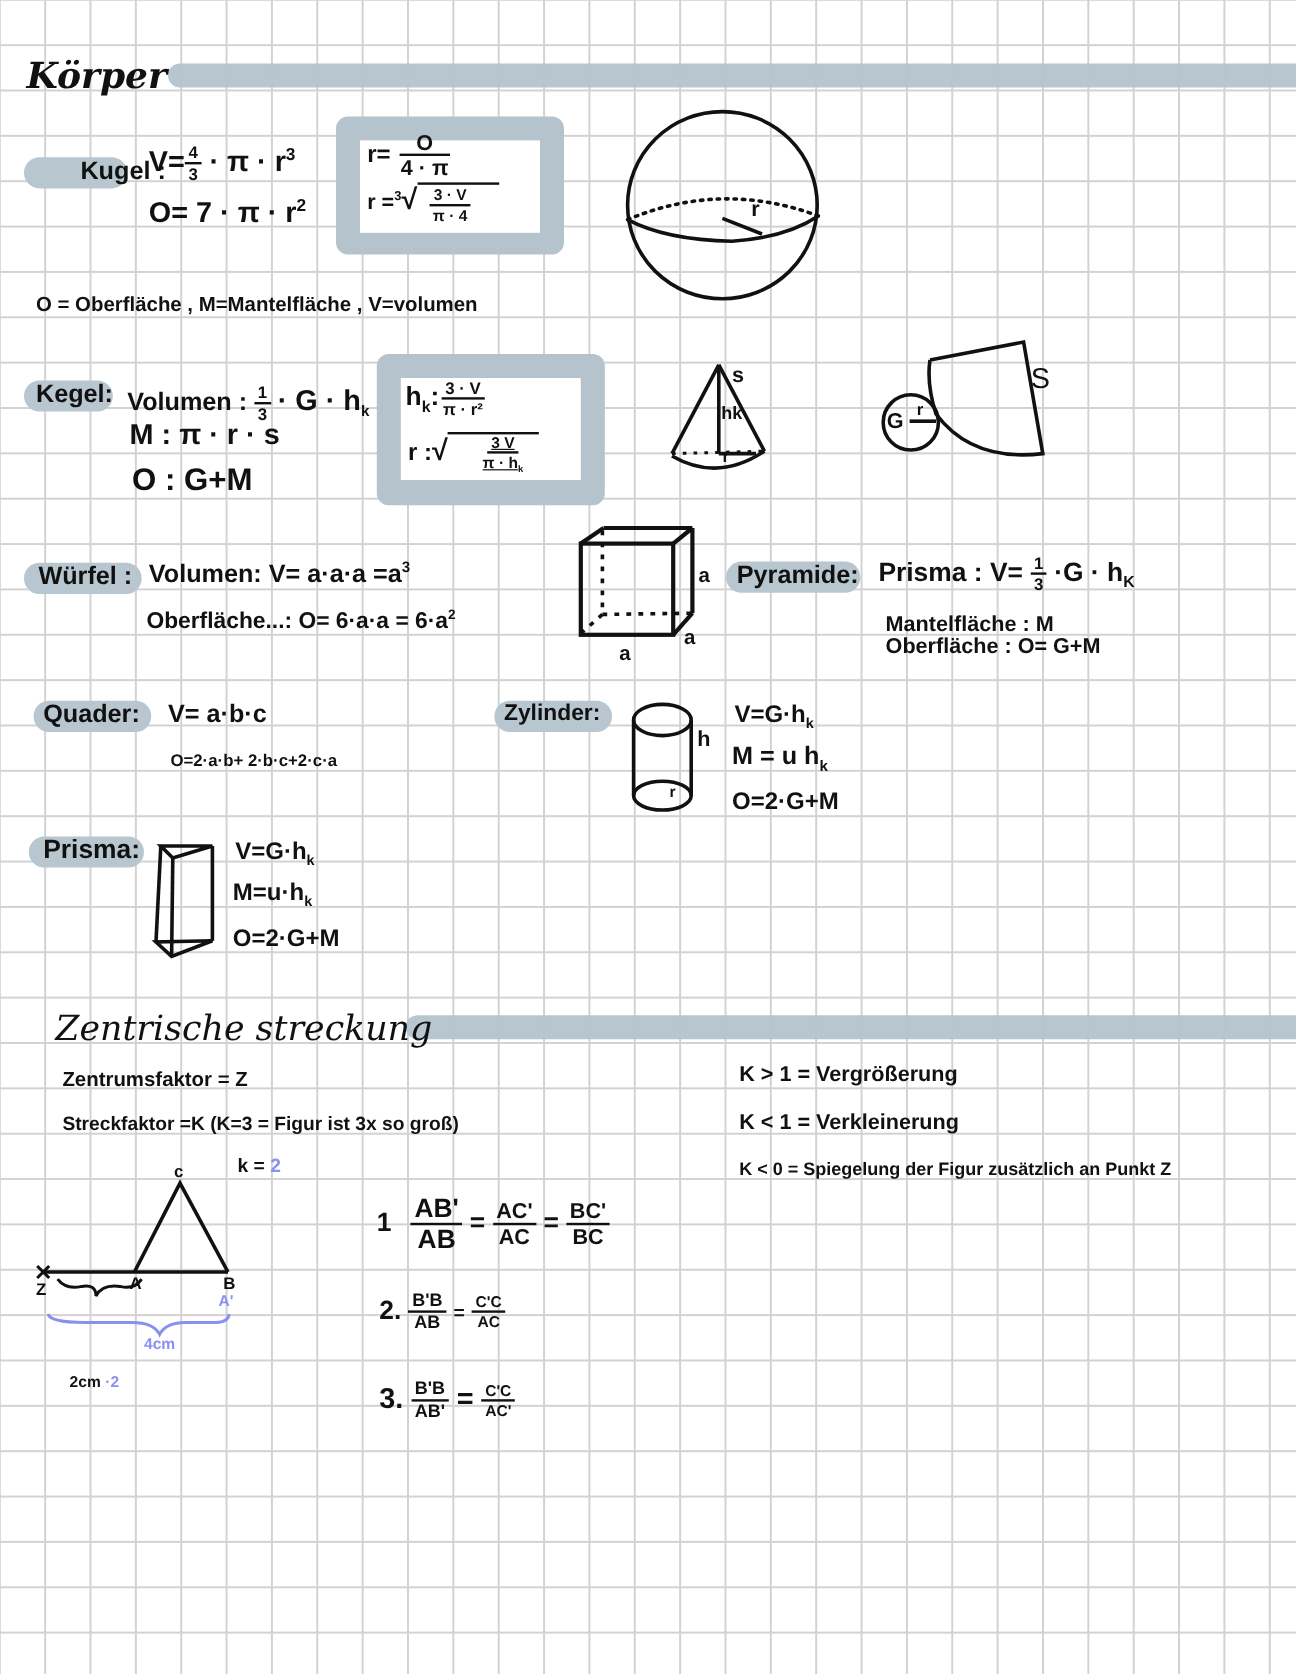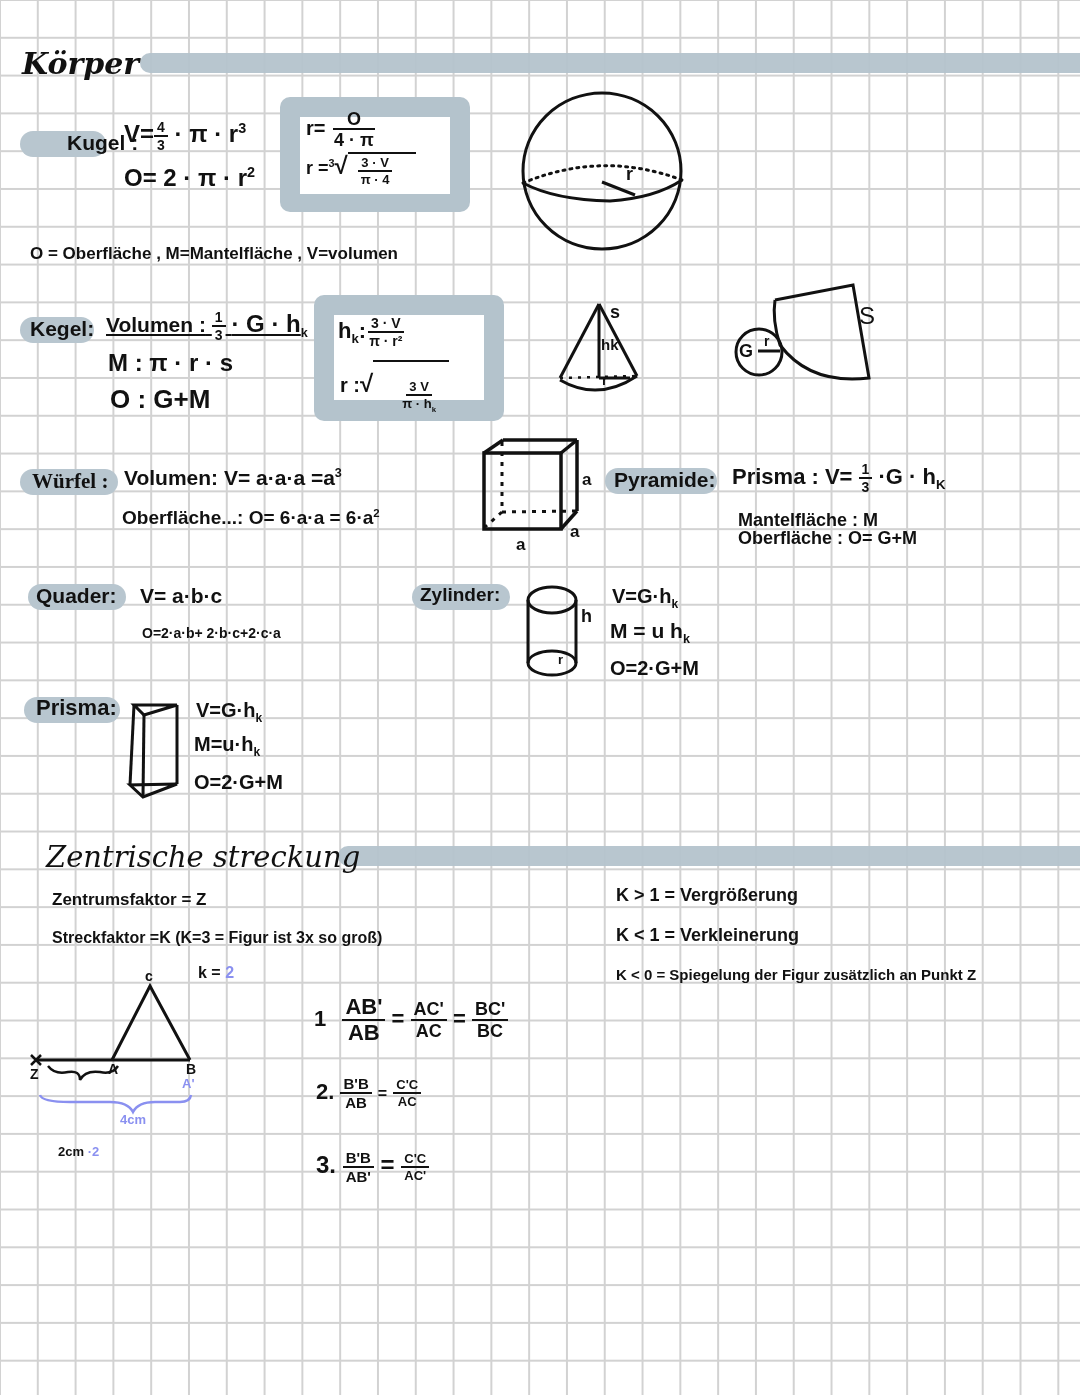--- a/index.html
+++ b/index.html
@@ -41,21 +41,21 @@
 <div class="pill" style="left:20px; top:131px; width:86px;"></div>
 <div class="abs label" style="left:32px; top:131px;margin-left:35px;">Kugel :</div>
 
 <div class="abs hw" style="left:124px; top:120px; font-size:24px;">
   <span>V=</span><span class="frac" style="font-size:14px;">
       <span class="num">4</span>
       <span class="den">3</span>
     </span> <span>· π · r</span><sup>3</sup>
 </div>
 <div class="abs hw" style="left:124px; top:164px; font-size:24px;">
-  <span>O= 2 · π · r</span><sup>2</sup>
+  <span>O= 7 · π · r</span><sup>2</sup>
 </div>
 
 <div class="box-outer" style="left:280px; top:97px; width:190px; height:115px;"></div>
 <div class="box-inner" style="left:300px; top:117px; width:150px; height:77px;"></div>
 <div class="abs hw" style="left:306px; top:110px; font-size:20px;">
   <span>r=</span>
   <span class="frac" style="font-size:18px;">
       <span class="num" style="padding:0 14px 0 14px;">O</span>
       <span class="den">4 · π</span>
     </span>
@@ -129,55 +129,55 @@
     <path d="M40,1095 Q42,1102 70,1102 L110,1102 Q128,1102 133,1112 Q138,1102 155,1102 L180,1102 Q190,1102 191,1095"></path>
   </g>
 </svg>
 
 <div class="abs hw" style="left:626px; top:164px; font-size:18px;">r</div>
 
 <div class="abs hw" style="left:30px; top:244px; font-size:17px;">O = Oberfläche , M=Mantelfläche , V=volumen</div>
 
 <div class="pill" style="left:20px; top:317px; width:74px;"></div>
 <div class="abs label" style="left:30px; top:317px;">Kegel:</div>
-<div class="abs hw" style="left:106px; top:310px; font-size:21px;text-decoration:underline;">
+<div class="abs hw" style="left:106px; top:320px; font-size:21px;">
   <span>Volumen :</span>
   <span class="frac" style="font-size:14px;">
       <span class="num">1</span>
       <span class="den">3</span>
     </span>
   <span style="font-size:24px;">· G · h</span><sub>k</sub>
 </div>
 <div class="abs hw" style="left:108px; top:349px; font-size:24px;">M : π · r · s</div>
 <div class="abs hw" style="left:110px; top:384px; font-size:26px;">O : G+M</div>
 
 <div class="box-outer" style="left:314px; top:295px; width:190px; height:126px;"></div>
 <div class="box-inner" style="left:334px; top:315px; width:150px; height:85px;"></div>
 <div class="abs hw" style="left:338px; top:316px; font-size:22px;">
   <span>h</span><sub>k</sub><span>:</span><span class="frac" style="font-size:14px;">
       <span class="num">3 · V</span>
       <span class="den">π · r²</span>
     </span>
 </div>
 <div class="abs hw" style="left:340px; top:360px; font-size:20px;">
-  <span>r  :</span><span style="font-size:24px;">√</span><span class="frac" style="font-size:13px; border-top:2.5px solid #111; padding:18px 10px 0 26px;">
+  <span>r  :</span><span style="font-size:24px;">√</span><span class="frac" style="font-size:13px; border-top:2.5px solid #111; padding:0 10px 0 26px;text-decoration:underline;">
       <span class="num">3 V</span>
       <span class="den"><span>π · h</span><sub>k</sub></span>
     </span>
 </div>
 
 <div class="abs hw" style="left:610px; top:302px; font-size:18px;">s</div>
 <div class="abs hw" style="left:601px; top:336px; font-size:15px;">hk</div>
 <div class="abs hw" style="left:602px; top:372px; font-size:14px;">r</div>
 <div class="abs hw" style="left:739px; top:341px; font-size:18px;">G</div>
 <div class="abs hw" style="left:764px; top:333px; font-size:14px;">r</div>
 <div class="abs hw" style="left:859px; top:302px; font-size:24px; font-weight:normal;">S</div>
 
 <div class="pill" style="left:20px; top:469px; width:98px;"></div>
-<div class="abs label" style="left:32px; top:469px;font-family:Liberation Serif, serif;">Würfel :</div>
+<div class="abs label" style="left:32px; top:469px;">Würfel :</div>
 <div class="abs hw" style="left:124px; top:466px; font-size:21px;">
   <span>Volumen: V= a·a·a =a</span><sup>3</sup>
 </div>
 <div class="abs hw" style="left:122px; top:507px; font-size:19px;">
   <span>Oberfläche...: O= 6·a·a = 6·a</span><sup>2</sup>
 </div>
 <div class="abs hw" style="left:582px; top:470px; font-size:17px;">a</div>
 <div class="abs hw" style="left:516px; top:535px; font-size:17px;">a</div>
 <div class="abs hw" style="left:570px; top:522px; font-size:17px;">a</div>
 

